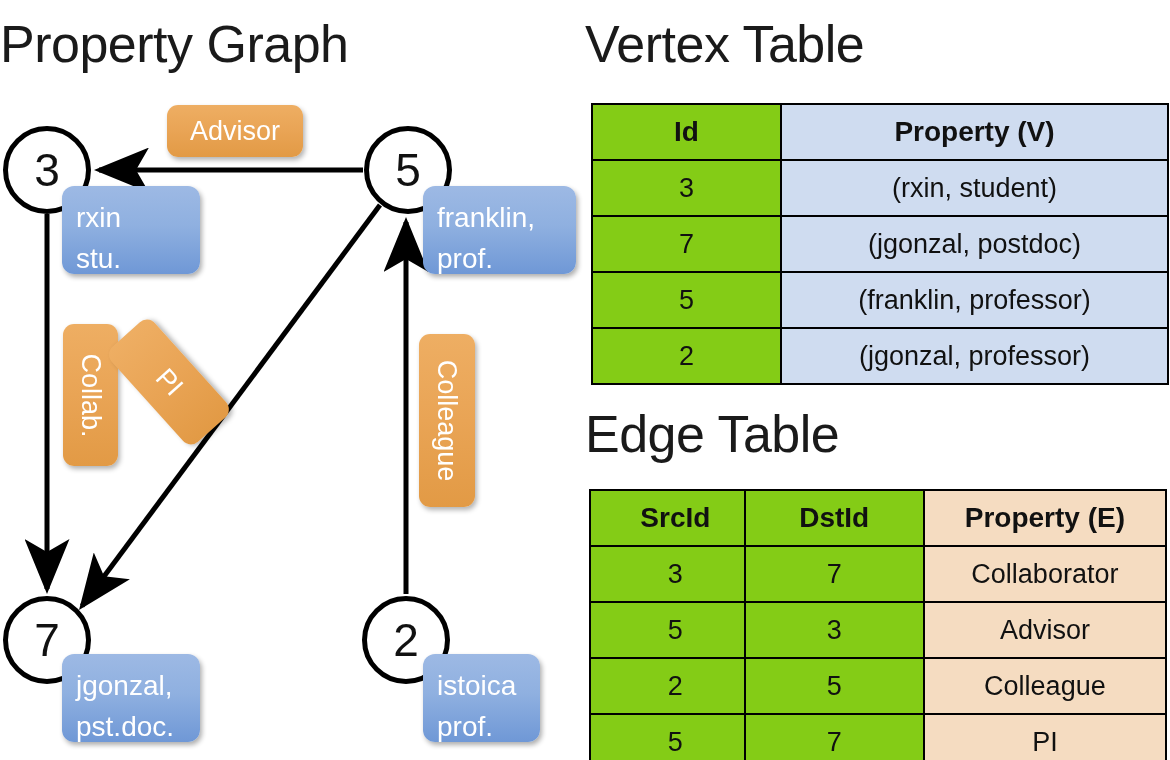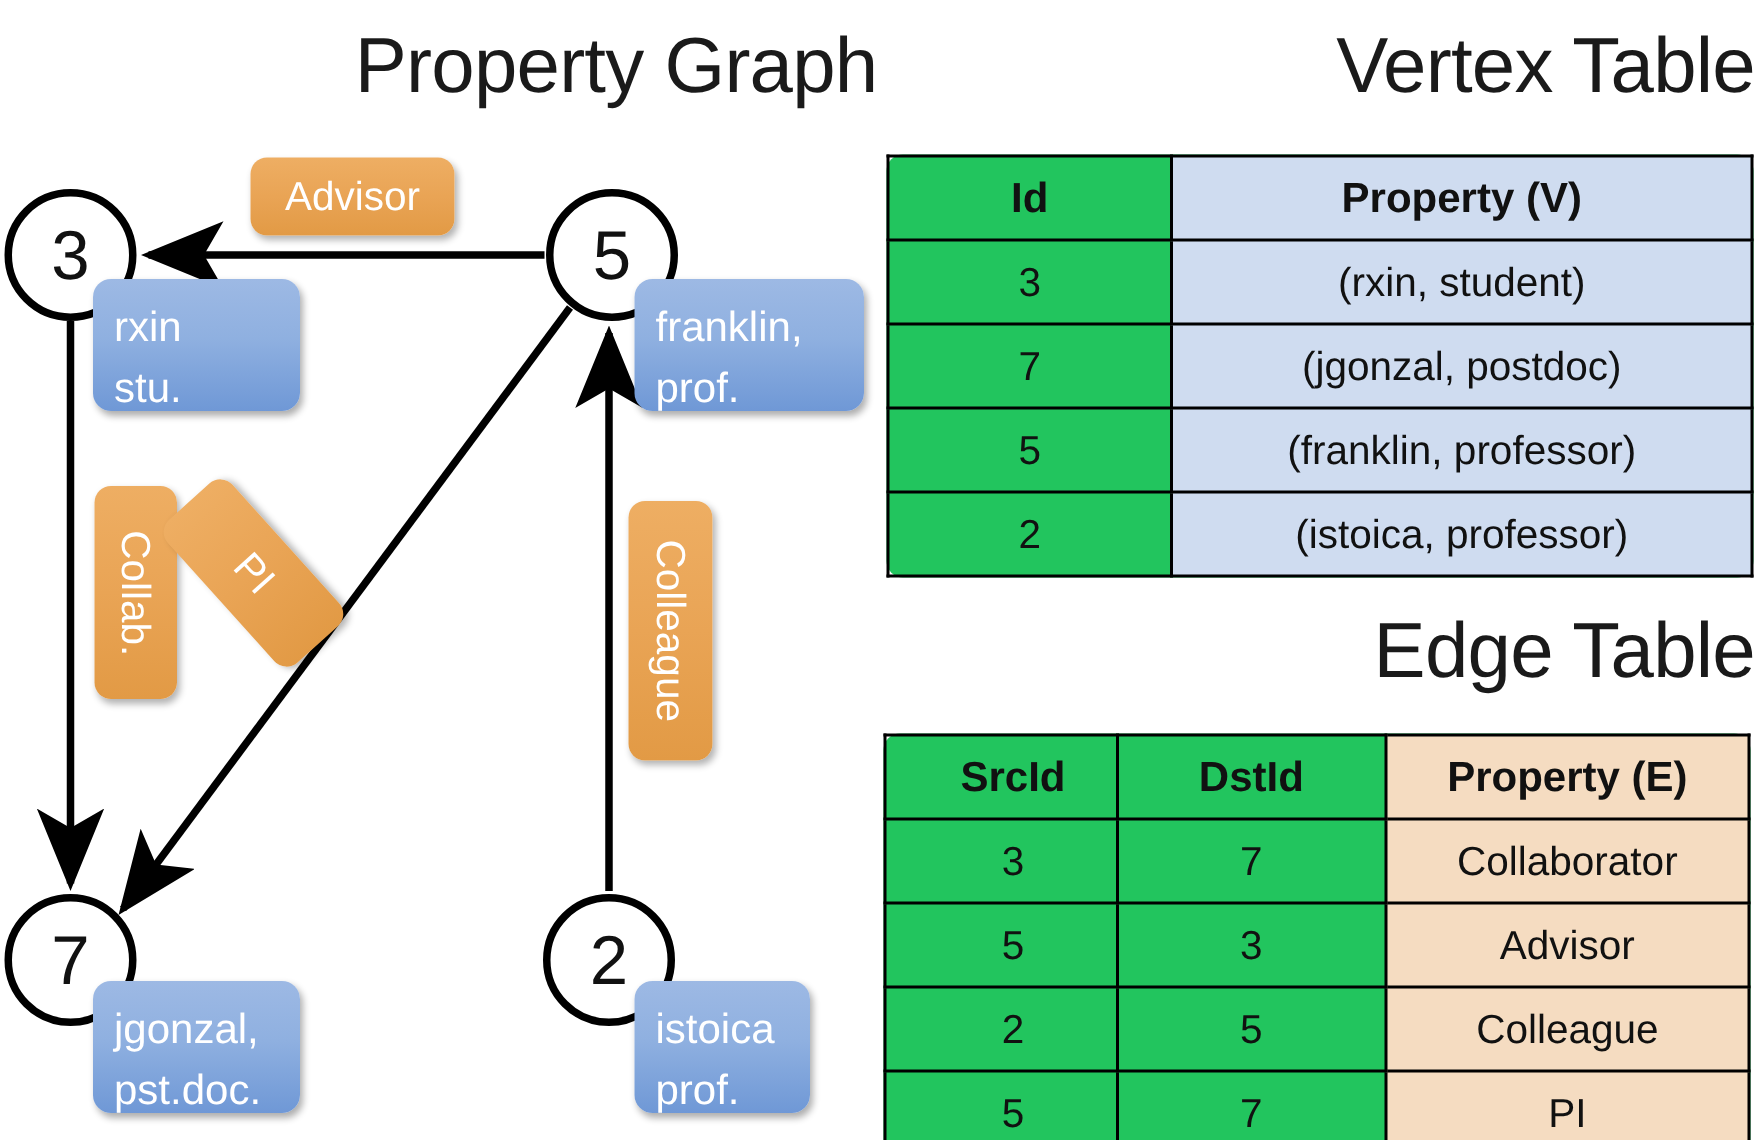--- a/index.html
+++ b/index.html
@@ -23,21 +23,21 @@
   }
 
   
   .title {
     position: absolute;
     font-weight: 400;
     font-size: 52px;
     letter-spacing: -0.5px;
     color: #1a1a1a;
     white-space: nowrap;
-    text-align: right;
+    text-align: left;
   }
   #title-property-graph { left: 0px;   top: 14px;  width: 585px; }
   #title-vertex-table   { left: 585px; top: 14px;  width: 585px; }
   #title-edge-table     { left: 585px; top: 404px; width: 585px; }
 
   
   #graph-svg {
     position: absolute;
     left: 0; top: 0;
     width: 585px;
@@ -107,22 +107,21 @@
     transform-origin: 50% 50%;
     white-space: nowrap;
     display: block;
   }
 
   
   table.grid {
     position: absolute;
     border-collapse: collapse;
     table-layout: fixed;
-    background: #22c55e;
-    border-radius: 11px;
+    background: #84cc16;
   }
   table.grid td, table.grid th {
     border: 2px solid #000;
     text-align: center;
     font-weight: 400;
     font-size: 27px;
     color: #111;
     padding: 0;
     height: 54px;
     background-clip: padding-box;
@@ -228,21 +227,21 @@
       <tr>
         <td class="col-id">7</td>
         <td class="col-prop">(jgonzal, postdoc)</td>
       </tr>
       <tr>
         <td class="col-id">5</td>
         <td class="col-prop">(franklin, professor)</td>
       </tr>
       <tr>
         <td class="col-id">2</td>
-        <td class="col-prop">(istoica, professor)</td>
+        <td class="col-prop">(jgonzal, professor)</td>
       </tr>
     </tbody>
   </table>
 
   <table class="grid" id="edge-table">
     <colgroup>
       <col class="col-src">
         <col class="col-dst">
         <col class="col-prop">
     </colgroup>

